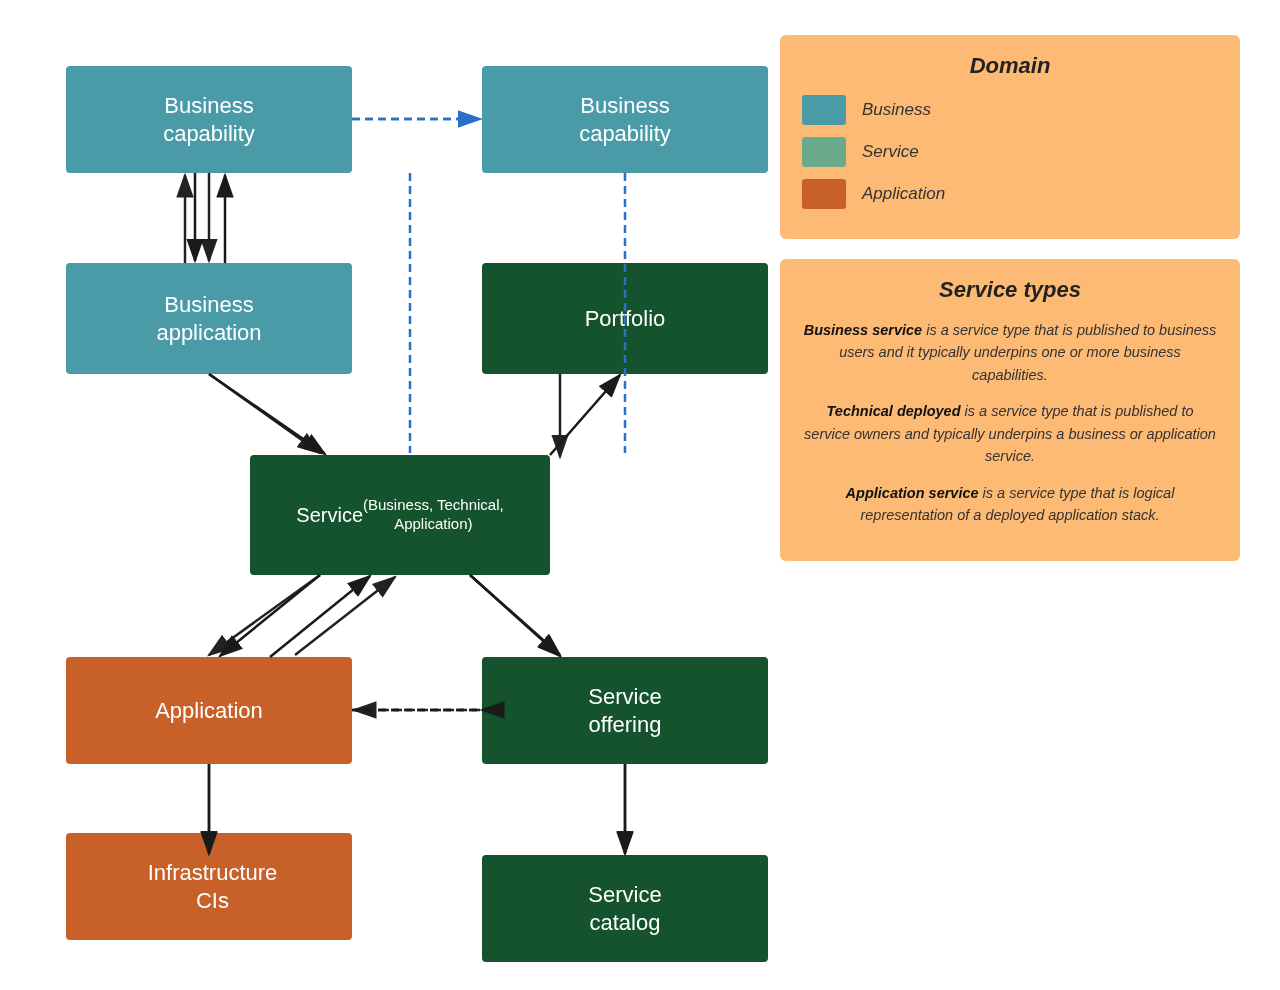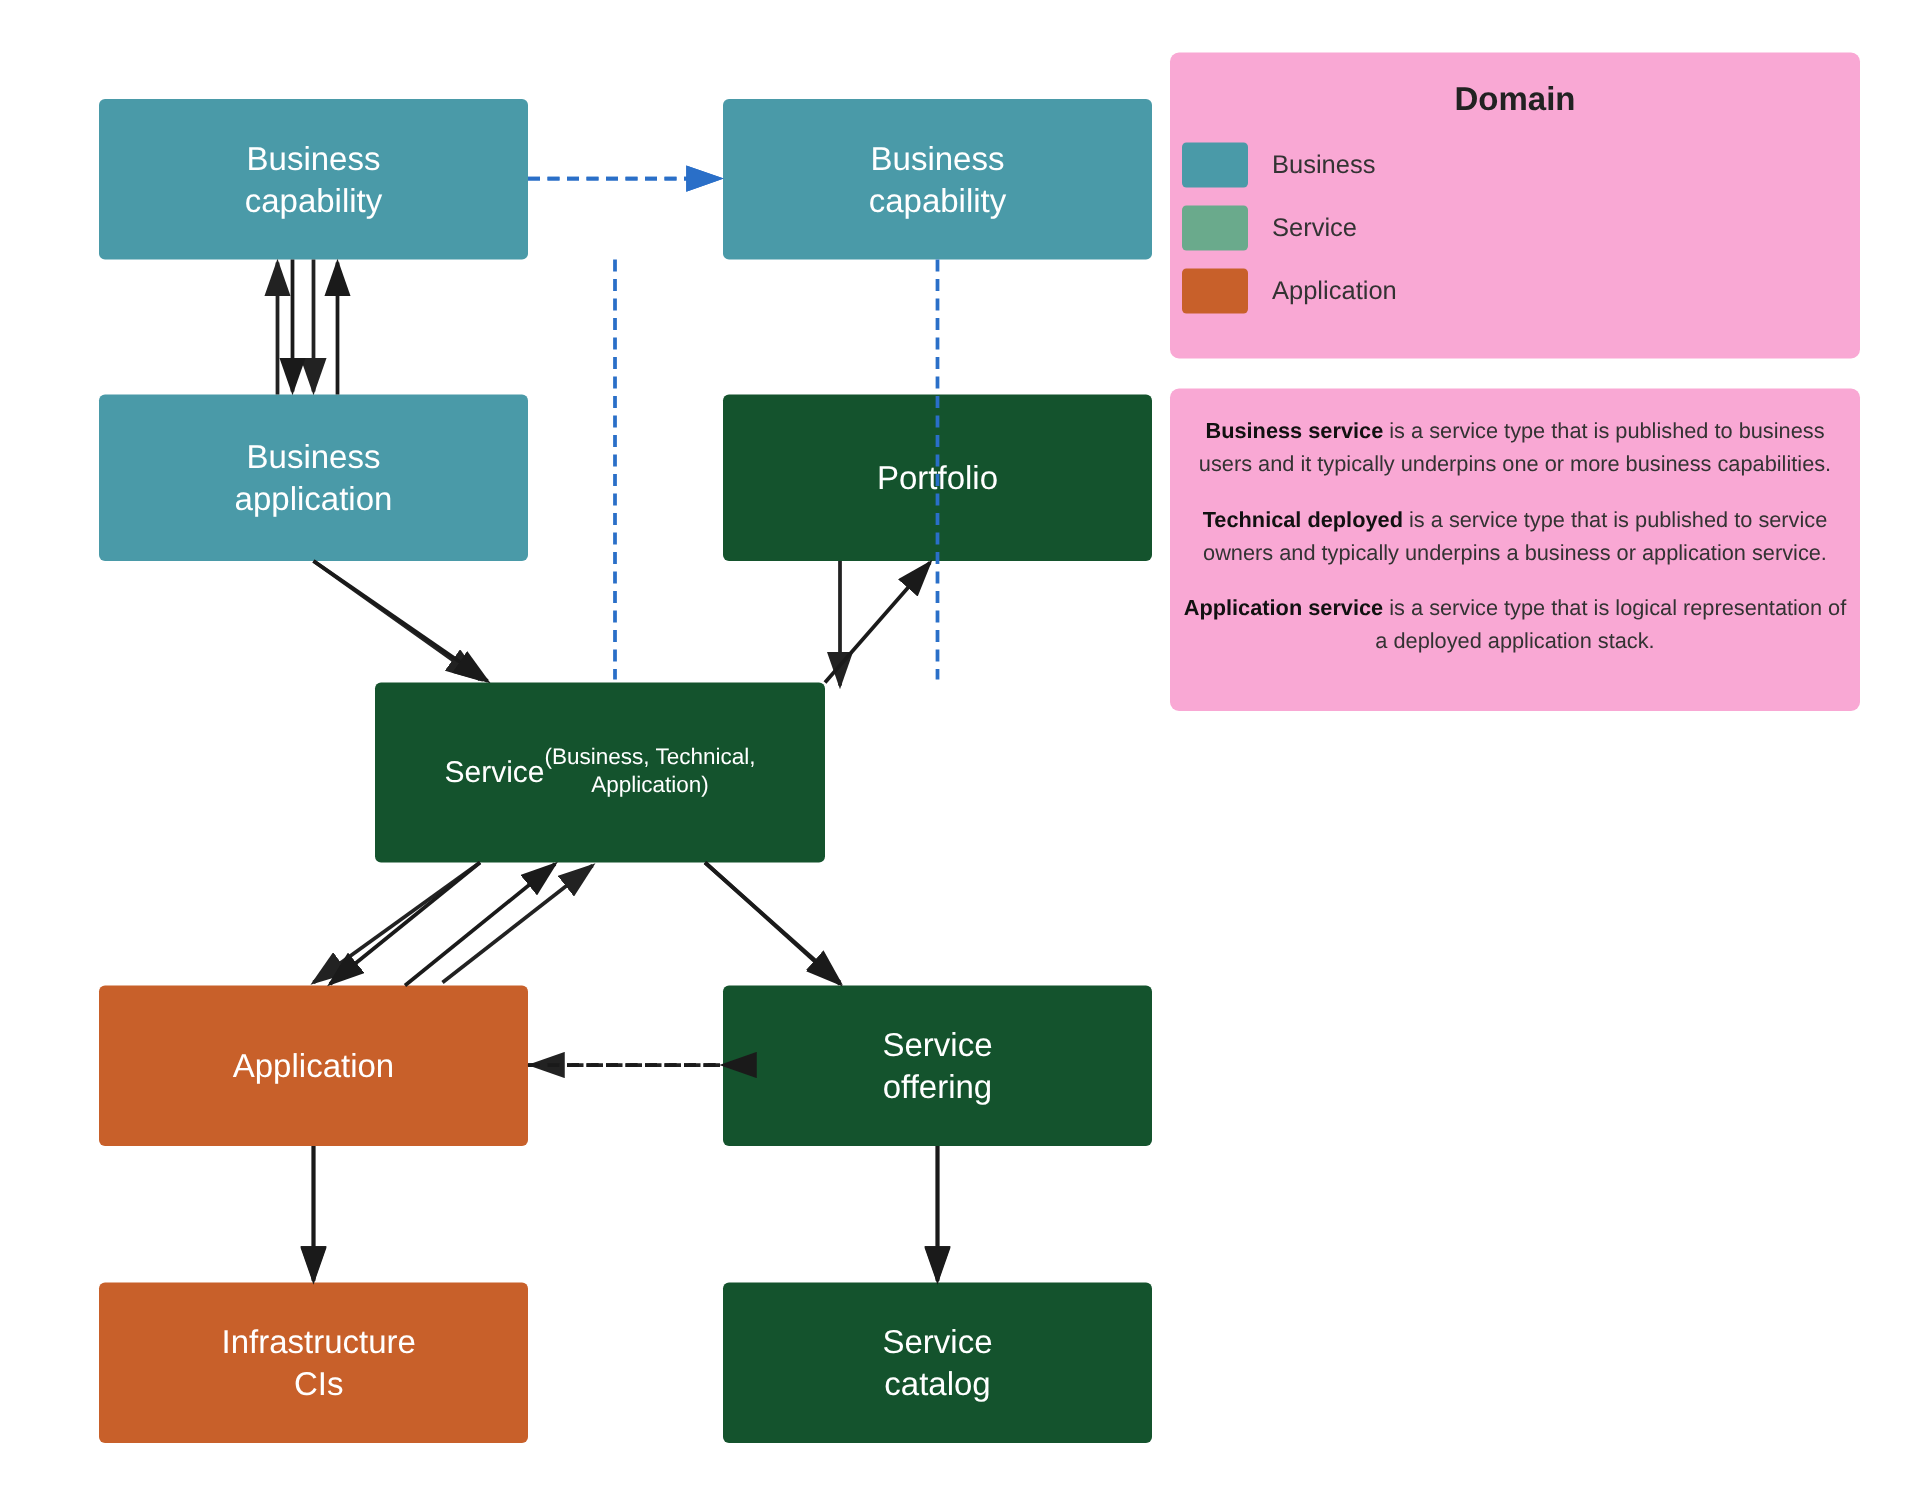--- a/index.html
+++ b/index.html
@@ -54,23 +54,24 @@
     }
 
     
     .right-panels {
       display: flex;
       flex-direction: column;
       gap: 20px;
       flex: 1;
     }
     .panel {
-      background: #f9a8d4;
+      background: #fdba74;
       border-radius: 6px;
-      padding: 18px 8px;
+      padding: 18px 22px;
+      font-style: italic;
     }
     .panel-title {
       font-size: 22px;
       font-weight: 700;
       text-align: center;
       margin-bottom: 16px;
       color: #222;
     }
     .legend-item {
       display: flex;
@@ -119,21 +120,21 @@
     <div class="node node-business" style="left:26px; top:228px; width:286px; height:111px;">Business<br>application</div>
 
     <div class="node node-service" style="left:442px; top:228px; width:286px; height:111px;">Portfolio</div>
 
     <div class="node node-service" style="left:210px; top:420px; width:300px; height:120px; font-size:20px;">Service<br><span style="font-size:15px; font-weight:400;">(Business, Technical,<br>Application)</span></div>
 
     <div class="node node-application" style="left:26px; top:622px; width:286px; height:107px;">Application</div>
 
     <div class="node node-service" style="left:442px; top:622px; width:286px; height:107px;">Service<br>offering</div>
 
-    <div class="node node-application" style="left:26px; top:820px; width:286px; height:107px;padding-left:17px;">Infrastructure<br>CIs</div>
+    <div class="node node-application" style="left:26px; top:798px; width:286px; height:107px;padding-left:17px;">Infrastructure<br>CIs</div>
 
     <div class="node node-service" style="left:442px; top:820px; width:286px; height:107px;">Service<br>catalog</div>
 
     <svg class="diagram-svg">
       <defs>
 
         <marker id="arrow-black" markerWidth="10" markerHeight="7" refX="9" refY="3.5" orient="auto">
           <polygon points="0 0, 10 3.5, 0 7" fill="#222"></polygon>
         </marker>
 
@@ -230,20 +231,21 @@
           <span class="legend-label">Service</span>
         </div>
         <div class="legend-item">
           <div class="legend-box" style="background:#c8602a;"></div>
           <span class="legend-label">Application</span>
         </div>
       </div>
     </div>
 
     <div class="panel">
+      <div class="panel-title">Service types</div>
       <div class="service-types-content">
         <p>
           <strong>Business service</strong><span> is a service type that is published to business users and it typically underpins one or more business capabilities.</span>
         </p>
         <p>
           <strong>Technical deployed</strong><span> is a service type that is published to service owners and typically underpins a business or application service.</span>
         </p>
         <p>
           <strong>Application service</strong><span> is a service type that is logical representation of a deployed application stack.</span>
         </p>

